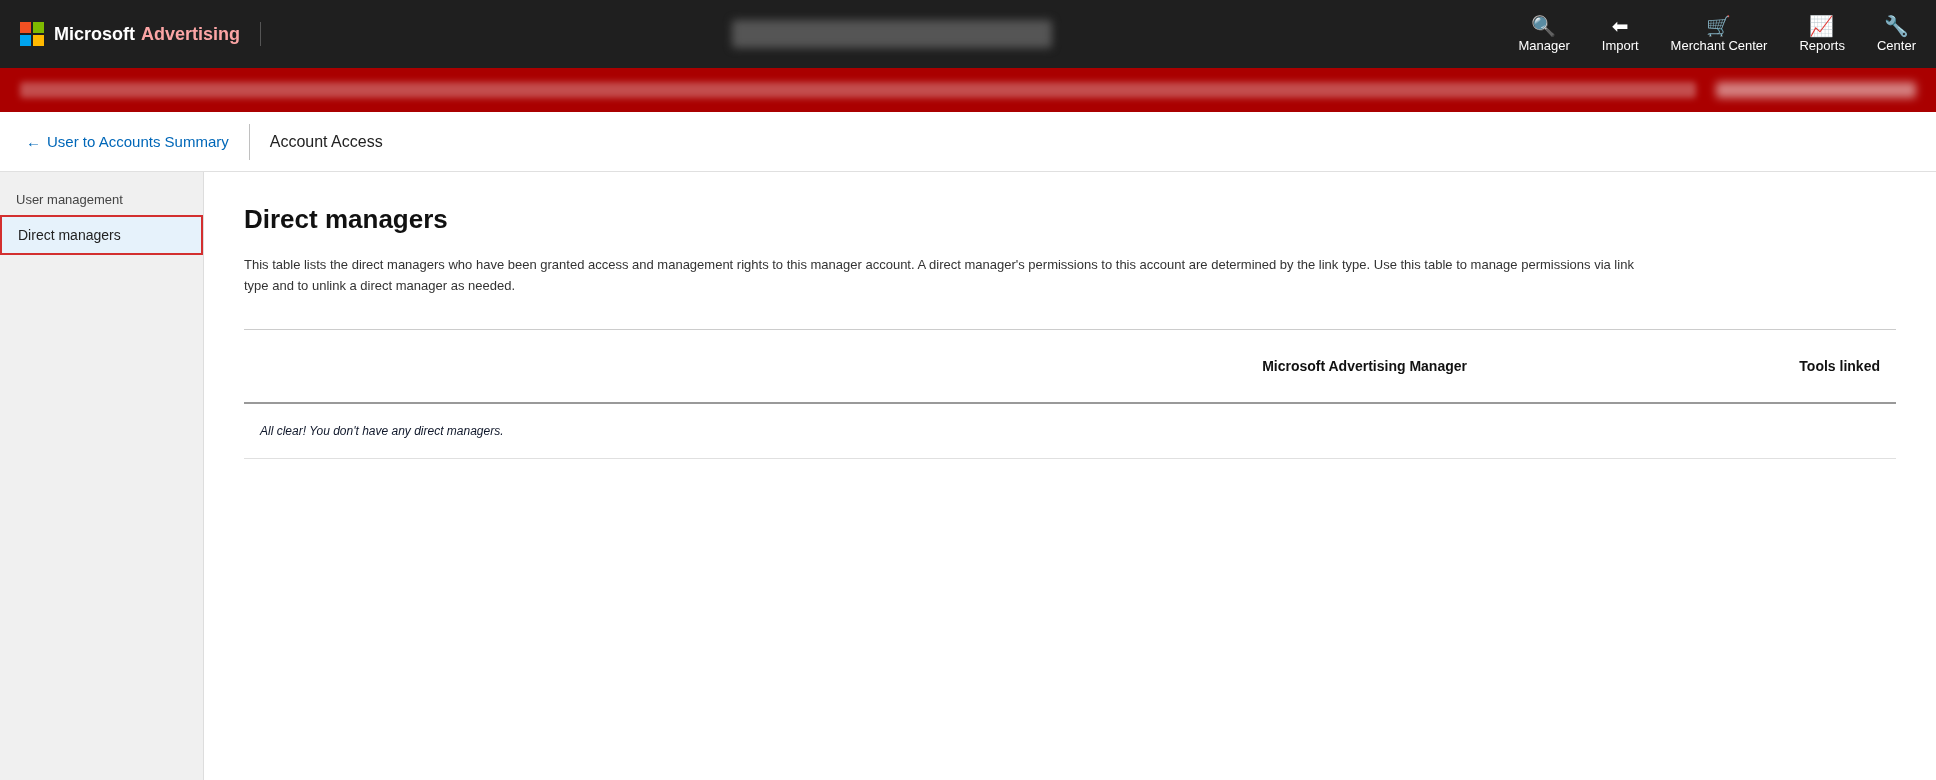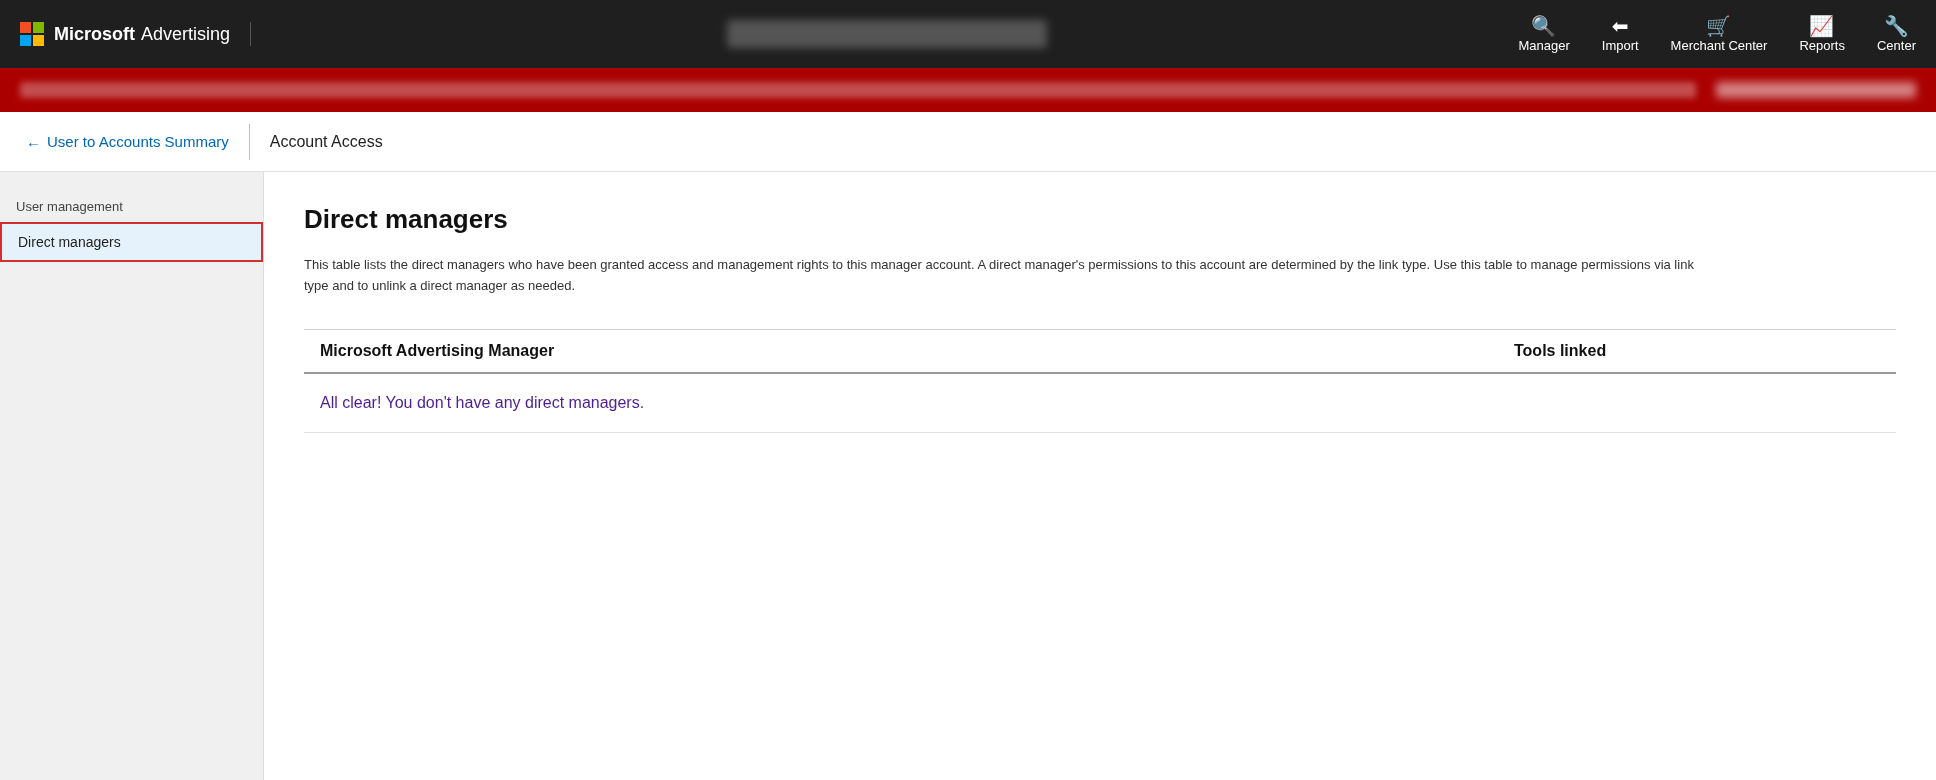--- a/index.html
+++ b/index.html
@@ -37,21 +37,21 @@
     .ms-logo-quad:nth-child(2) { background: #7fba00; }
     .ms-logo-quad:nth-child(3) { background: #00a4ef; }
     .ms-logo-quad:nth-child(4) { background: #ffb900; }
 
     .nav-brand-text {
       display: flex;
       flex-direction: row;
       gap: 6px;
     }
     .nav-brand-ms { font-weight: 600; color: white; }
-    .nav-brand-adv { font-weight: 400; color: #ffffff; }
+    .nav-brand-adv { font-weight: 700; color: #fca5a5; }
 
     .nav-center-blurred {
       flex: 1;
       display: flex;
       align-items: center;
       justify-content: center;
     }
     .blurred-bar {
       width: 320px;
       height: 28px;
@@ -138,24 +138,24 @@
     }
 
     
     .main-layout {
       display: flex;
       min-height: calc(780px - 68px - 44px - 60px);
     }
 
     
     .sidebar {
-      width: 264px;
+      width: 204px;
       background: #f0f0f0;
       border-right: 1px solid #ddd;
-      padding-top: 15px;
+      padding-top: 8px;
       flex-shrink: 0;
     }
     .sidebar-section-title {
       font-size: 13px;
       color: #444;
       padding: 12px 16px 8px 16px;
       font-weight: 400;
     }
     .sidebar-item {
       display: flex;
@@ -193,43 +193,44 @@
       margin-bottom: 32px;
     }
 
     
     .data-table {
       width: 100%;
       border-collapse: collapse;
       margin-top: 8px;
     }
     .data-table th {
-      text-align: left;
-      font-size: 16px;
+      text-align: right;
+      font-size: 14px;
       font-weight: 600;
       color: #111;
-      padding: 12px 16px;
+      padding: 28px 16px;
       border-bottom: 2px solid #999;
       border-top: 1px solid #ccc;
     }
     .data-table th:first-child {
       width: 75%;
     }
     .data-table th:last-child {
       width: 25%;
     }
     .data-table td {
       padding: 20px 16px;
       font-size: 14px;
       color: #888;
       border-bottom: 1px solid #e0e0e0;
     }
     .empty-row td {
-      color: #4c1d95;
-      font-size: 16px;
+      color: #0f172a;
+      font-size: 12px;
+      font-style: italic;
     }
   </style>
 </head>
 <body>
 
 <nav class="top-nav">
   <div class="nav-brand">
     <div class="ms-logo">
       <div class="ms-logo-quad"></div>
       <div class="ms-logo-quad"></div>

